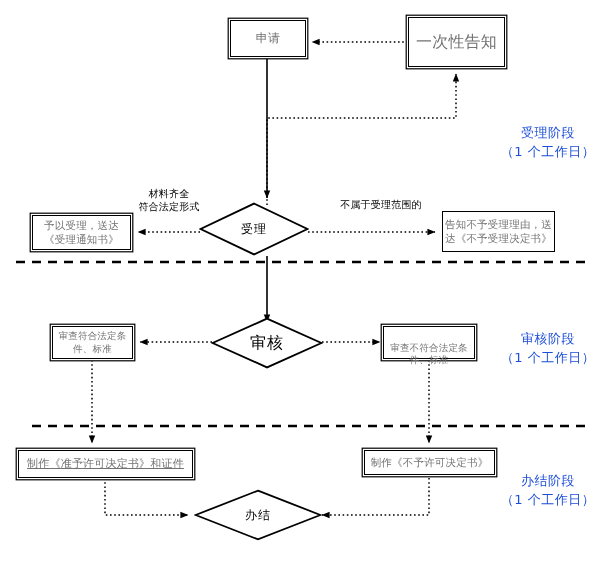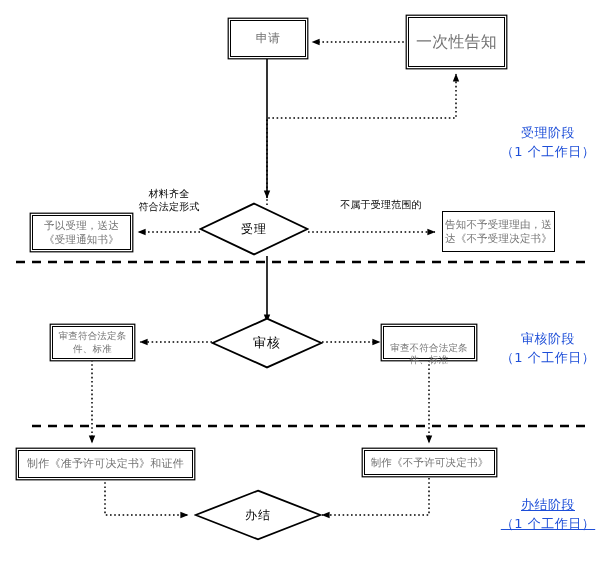--- a/index.html
+++ b/index.html
@@ -148,34 +148,34 @@
 
   <div class="node box" style="left:32px; top:215px; width:99px; height:35px; font-size:10.5px;">
     <span class="box-label" style="white-space:pre-line;">予以受理，送达
 《受理通知书》</span>
   </div>
 
   <div class="diamond-wrap" style="left:211px; top:317px; width:112px; height:52px;">
     <svg width="112" height="52" viewBox="0 0 112 52">
       <polygon points="56,1.6 110.4,26 56,50.4 1.6,26" fill="#ffffff" stroke="#000" stroke-width="1.8"></polygon>
     </svg>
-    <div class="diamond-text" style="font-size:13px;">审核</div>
+    <div class="diamond-text" style="font-size:16px;">审核</div>
   </div>
 
   <div class="node box" style="left:52px; top:326px; width:81px; height:33px; font-size:9.5px;">
     <span class="box-label" style="white-space:pre-line;">审查符合法定条
 件、标准</span>
   </div>
 
   <div class="node box" style="left:383px; top:326px; width:92px; height:33px; font-size:9.5px;">
     <span class="box-label" style="white-space:pre-line;margin-top:23px;">审查不符合法定条
 件、标准</span>
   </div>
 
-  <div class="node box" style="left:18px; top:450px; width:175px; height:28px; font-size:11px;">
+  <div class="node box" style="left:18px; top:450px; width:175px; height:28px; font-size:11px;text-decoration:underline;">
     <span class="box-label">制作《准予许可决定书》和证件</span>
   </div>
 
   <div class="node box" style="left:364px; top:450px; width:131px; height:25px; font-size:10.5px;">
     <span class="box-label">制作《不予许可决定书》</span>
   </div>
 
   <div class="diamond-wrap" style="left:194px; top:489px; width:128px; height:52px;">
     <svg width="128" height="52" viewBox="0 0 128 52">
       <polygon points="64,1.6 126.4,26 64,50.4 1.6,26" fill="#ffffff" stroke="#000" stroke-width="1.8"></polygon>
@@ -186,15 +186,15 @@
 
   <div class="edge-label" style="left:133px; top:188px; width:72px; font-size:10px;">材料齐全
 符合法定形式</div>
 
   <div class="edge-label" style="left:324px; top:199px; width:114px; font-size:10px;">不属于受理范围的</div>
 
   <div class="stage-label" style="left:496px; top:124px; width:104px; font-size:13px;"><span>受理阶段</span><br><span>（1 个工作日）</span></div>
 
   <div class="stage-label" style="left:496px; top:330px; width:104px; font-size:13px;"><span>审核阶段</span><br><span>（1 个工作日）</span></div>
 
-  <div class="stage-label" style="left:496px; top:496px; width:104px; font-size:13px;text-decoration:underline;"><span>办结阶段</span><br><span>（1 个工作日）</span></div>
+  <div class="stage-label" style="left:496px; top:472px; width:104px; font-size:13px;"><span>办结阶段</span><br><span>（1 个工作日）</span></div>
 
 </div>
 
 </body></html>

